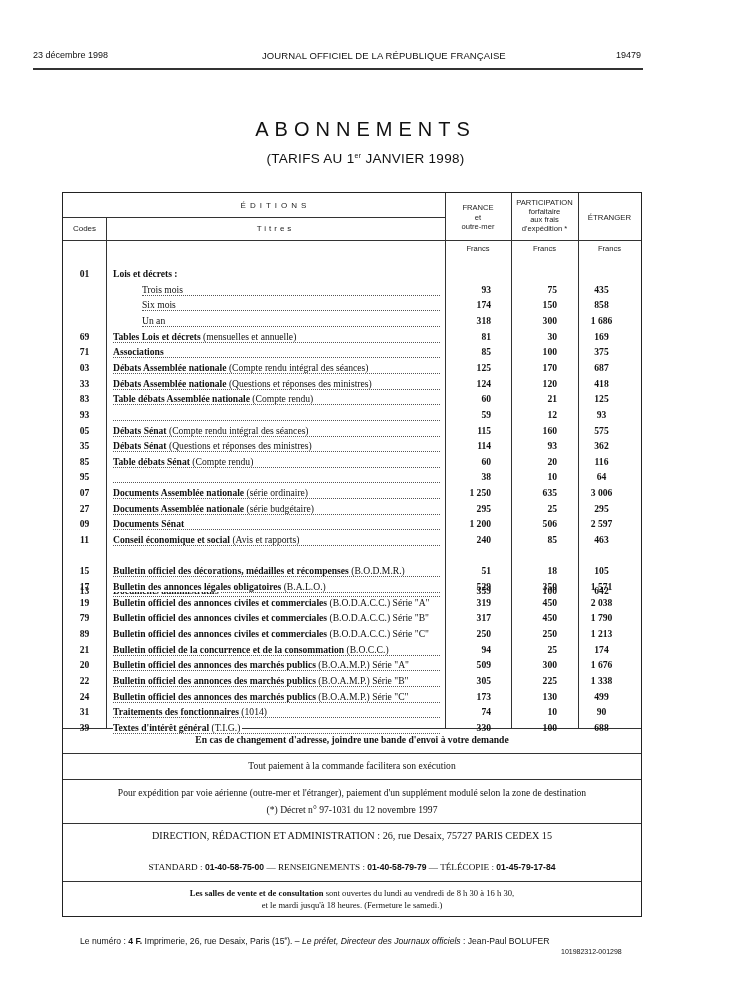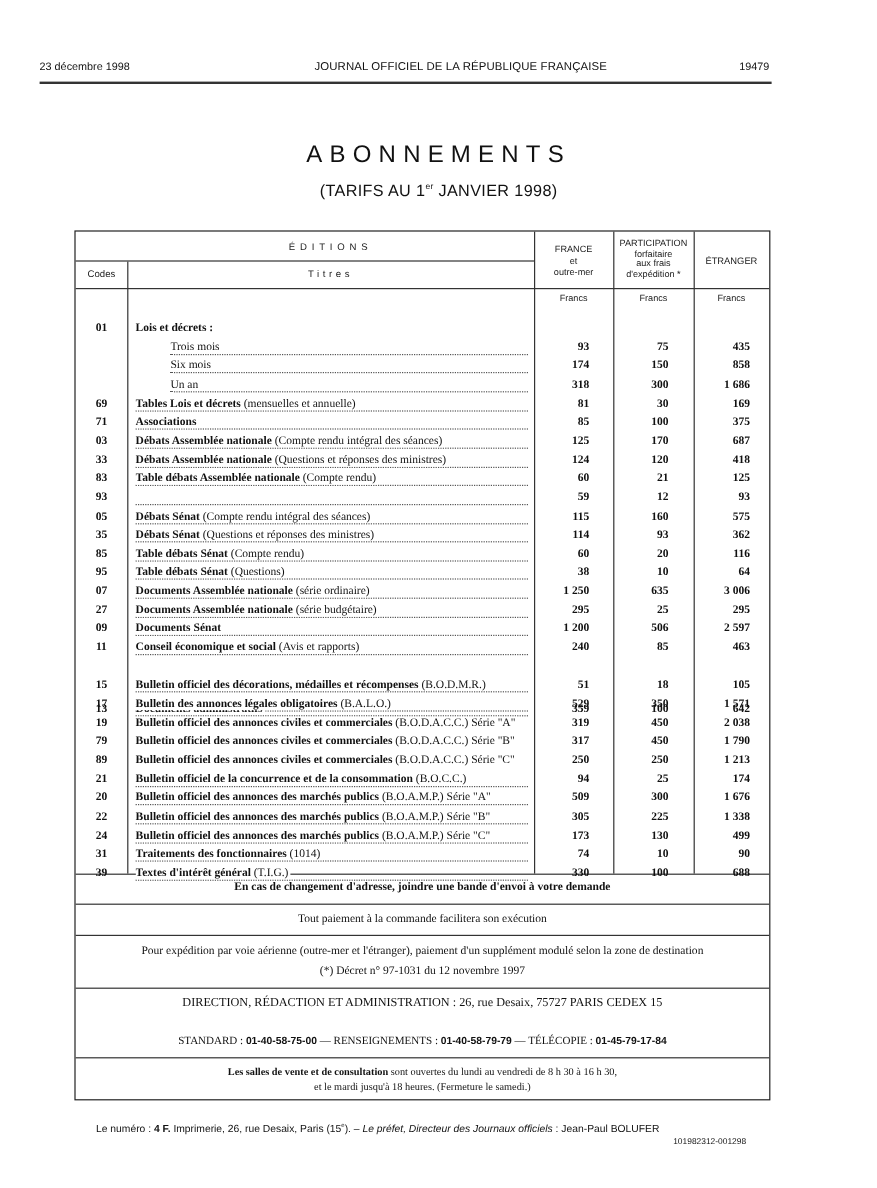--- a/index.html
+++ b/index.html
@@ -23,21 +23,21 @@
   .row .code { position:absolute; left:0; width:43px; text-align:center; font-weight:bold; }
   .row .title { position:absolute; left:50px; width:327px; white-space:nowrap; overflow:hidden; }
   .row .title.sub { left:79px; width:298px; }
   .row .title .t { background:#fff; padding-right:2px; position:relative; z-index:1;text-align:center; }
   .row .title .b { font-weight:bold; }
   .row .dots { position:absolute; left:50px; right:203px; bottom:3px; border-bottom:1px dotted #555; }
   .row .title.sub + .dots, .row .dots.sub { left:79px; }
   .num { position:absolute; text-align:right; font-weight:bold; }
   .num.fr { left:383px; width:45px; }
   .num.pa { left:449px; width:45px; }
-  .num.et { left:515px; width:47px; }
+  .num.et { left:515px; width:47px;text-align:center; }
   .note { position:absolute; left:0; width:578px; text-align:center; font-size:9.6px; }
 </style>
 </head>
 <body>
 
 <div class="abs sans" id="hdr-date">23 décembre 1998</div>
 <div class="abs sans" id="hdr-journal">JOURNAL OFFICIEL DE LA RÉPUBLIQUE FRANÇAISE</div>
 <div class="abs sans" id="hdr-page">19479</div>
 <div class="abs" id="hdr-rule"></div>
 
@@ -177,21 +177,20 @@
         <span class="code">85</span>
         <div class="dots"></div>
         <span class="title"><span class="t"><span class="b">Table débats Sénat</span><span> (Compte rendu)</span></span></span>
         <span class="num fr">60</span>
         <span class="num pa">20</span>
         <span class="num et">116</span>
       </div>
       <div class="row" style="top: 278.45px;">
         <span class="code">95</span>
         <div class="dots"></div>
-        <span class="title"><span class="t"><span class="b">Table débats Sénat</span><span> (Questions)</span></span></span>
         <span class="num fr">38</span>
         <span class="num pa">10</span>
         <span class="num et">64</span>
       </div>
       <div class="row" style="top: 294.1px;">
         <span class="code">07</span>
         <div class="dots"></div>
         <span class="title"><span class="t"><span class="b">Documents Assemblée nationale</span><span> (série ordinaire)</span></span></span>
         <span class="num fr">1 250</span>
         <span class="num pa">635</span>

